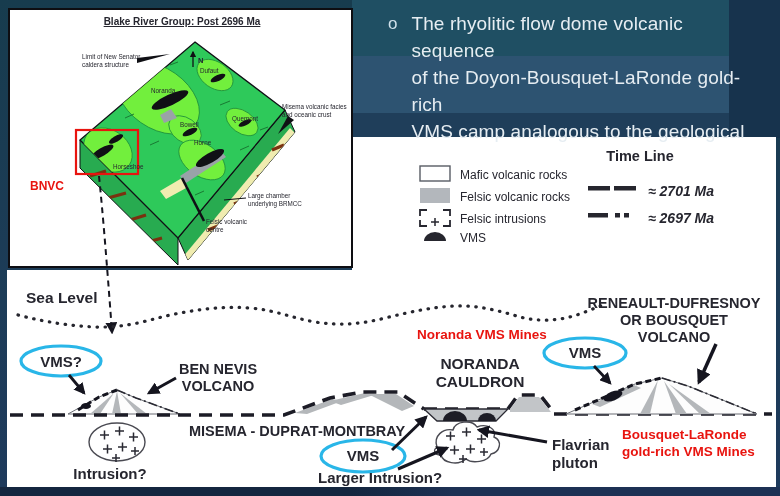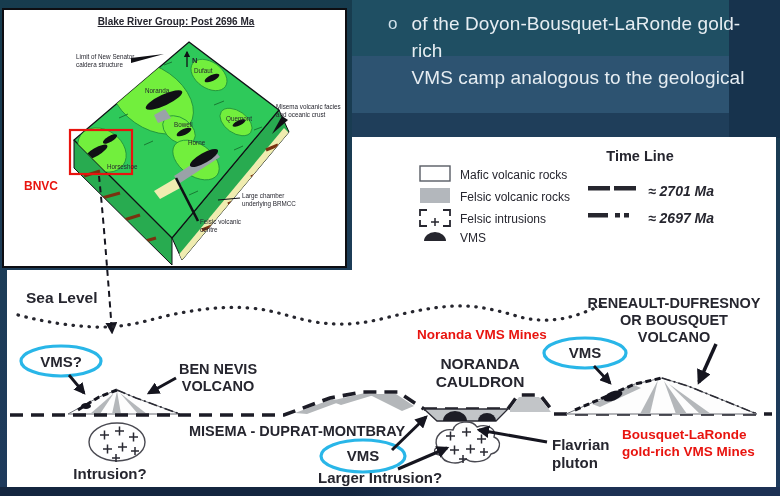--- a/index.html
+++ b/index.html
@@ -6,21 +6,21 @@
   .slide{position:relative;width:780px;height:496px;overflow:hidden;
          font-family:"Liberation Sans",sans-serif;background:linear-gradient(180deg,#173c4e 0%,#1d3c58 60%,#1e3a5c 100%);}
   .bg{position:absolute;}
   .bg-band-top{left:352px;top:0;width:428px;height:56px;background:#1f4f63;}
   .bg-band-mid{left:352px;top:56px;width:428px;height:57px;background:#2d5371;}
   .bg-band-low{left:352px;top:113px;width:428px;height:25px;background:#1f3e5a;}
   .bg-right-col{left:729px;top:0;width:51px;height:138px;background:#17334d;}
   .bg-bottom{left:0;top:487px;width:780px;height:9px;background:linear-gradient(90deg,#14263f 0%,#14263f 45%,#1d3154 58%,#1d3154 100%);}
   .panel-right{position:absolute;left:352px;top:137px;width:424px;height:350px;background:#ffffff;}
   .panel-left{position:absolute;left:7px;top:270px;width:345px;height:217px;background:#ffffff;}
-  .inset{position:absolute;left:2px;top:8px;width:341px;height:256px;background:#ffffff;border:2px solid #0e0e12;}
+  .inset{position:absolute;left:8px;top:8px;width:341px;height:256px;background:#ffffff;border:2px solid #0e0e12;}
   .bullet-block{position:absolute;left:388px;top:10px;width:380px;display:flex;gap:14px;color:#e6edf2;}
   .bullet-marker{font-size:17px;line-height:27px;color:#cfe0ea;}
   .bullet-text{font-size:19px;line-height:27px;letter-spacing:.1px;}
   .overlay{position:absolute;left:0;top:0;width:780px;height:496px;pointer-events:none;}
   svg{display:block;}
   .t{font-family:"Liberation Sans",sans-serif;fill:#26262f;}
   .b{font-weight:bold;}
   .red{fill:#e8140f;}
   .cyan{stroke:#29b6e8;}
   .ital{font-style:italic;}
@@ -35,20 +35,21 @@
   <div class="bg bg-band-low"></div>
   <div class="bg bg-right-col"></div>
   <div class="bg bg-bottom"></div>
 
   <div class="panel-right"></div>
   <div class="panel-left"></div>
 
   <div class="bullet-block">
     <span class="bullet-marker">o</span>
     <div class="bullet-text">
+      <div>The rhyolitic flow dome volcanic sequence</div>
       <div>of the Doyon-Bousquet-LaRonde gold-rich</div>
       <div>VMS camp analogous to the geological</div>
     </div>
   </div>
 
   <div class="inset">
     <svg width="341" height="256" viewBox="0 0 341 256">
       <defs>
         <clipPath id="topface">
             <path d="M185,32 L275,100 L168,228 L70,130 Z"></path>

